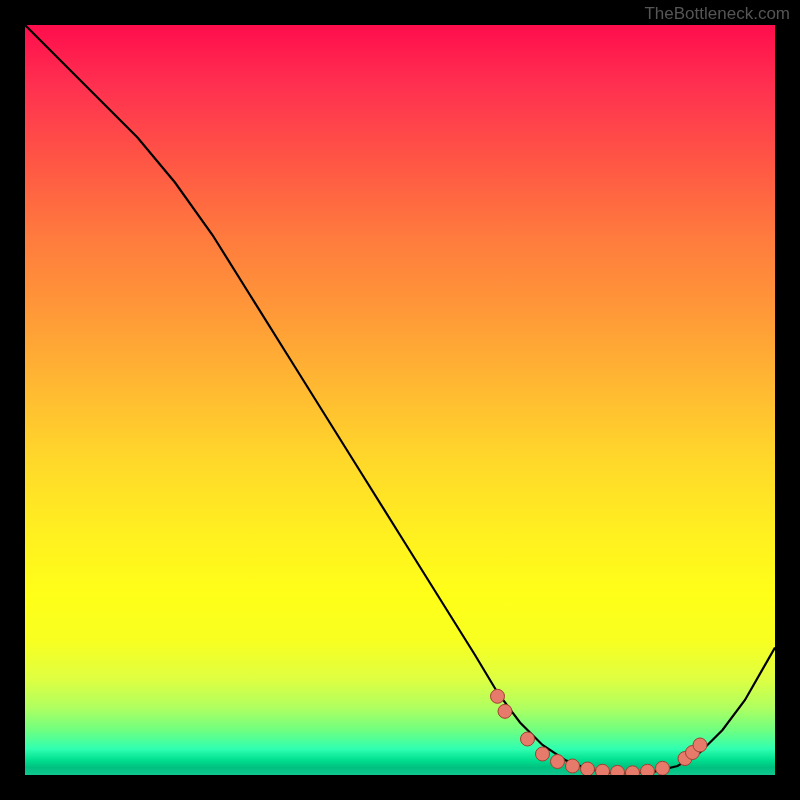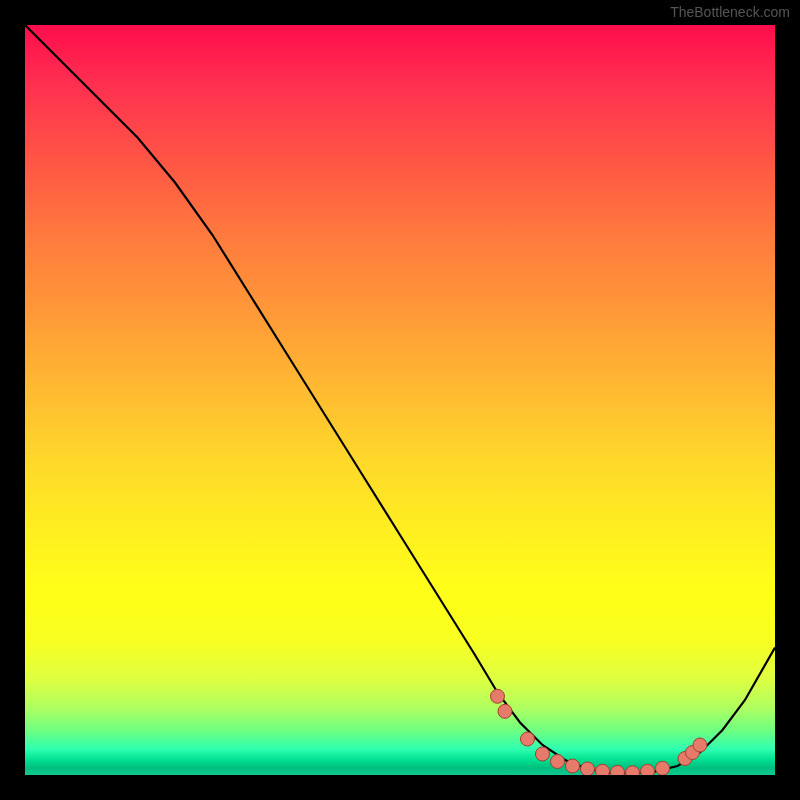--- a/index.html
+++ b/index.html
@@ -12,21 +12,21 @@
   height: 800px;
   background: #000;
   position: relative;
   font-family: Arial, sans-serif;
 }
 .watermark {
   position: absolute;
   top: 4px;
   right: 10px;
   color: #555;
-  font-size: 14px;
+  font-size: 17px;
   font-weight: normal;
   z-index: 10;
 }
 .chart-area {
   position: absolute;
   left: 25px;
   top: 25px;
   width: 750px;
   height: 750px;
   overflow: hidden;

